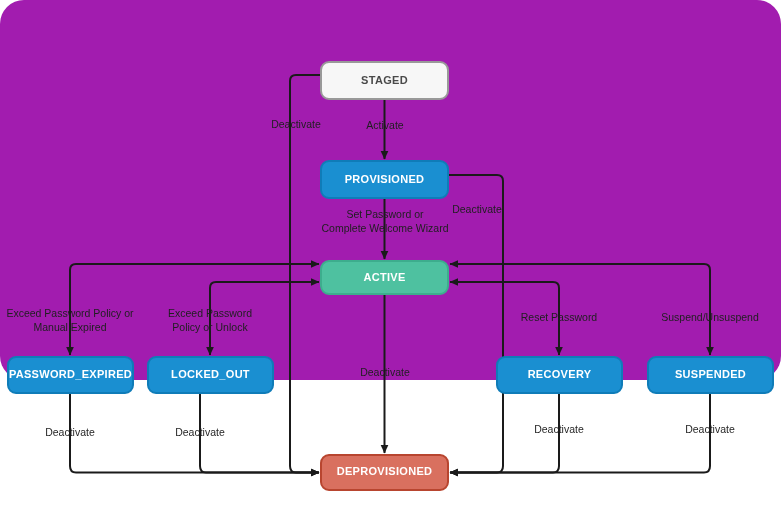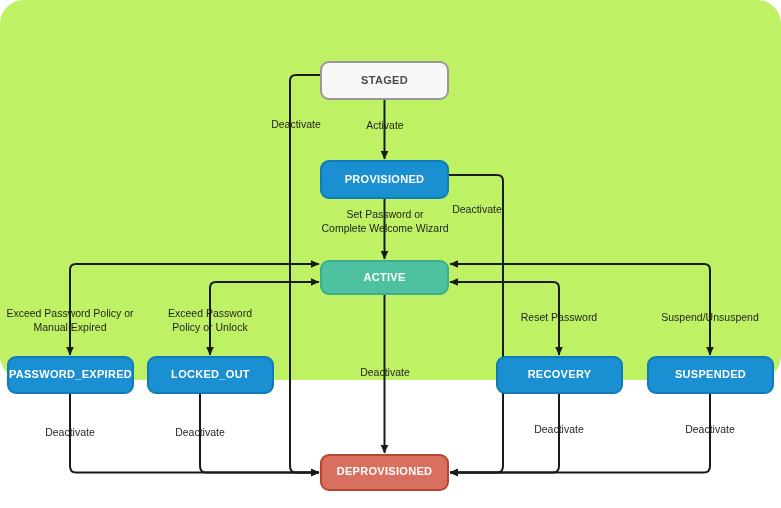--- a/index.html
+++ b/index.html
@@ -10,21 +10,21 @@
   body {
     width: 781px;
     height: 508px;
     font-family: "Liberation Sans", "DejaVu Sans", sans-serif;
     overflow: hidden;
   }
   #diagram-root {
     position: relative;
     width: 781px;
     height: 380px;
-    background: #bef264;
+    background: #a21caf;
     border-radius: 24px;
   }
   svg#state-diagram {
     display: block;
     width: 781px;
     height: 508px;
   }
   .edge-path {
     fill: none;
     stroke: #1a1a1a;

